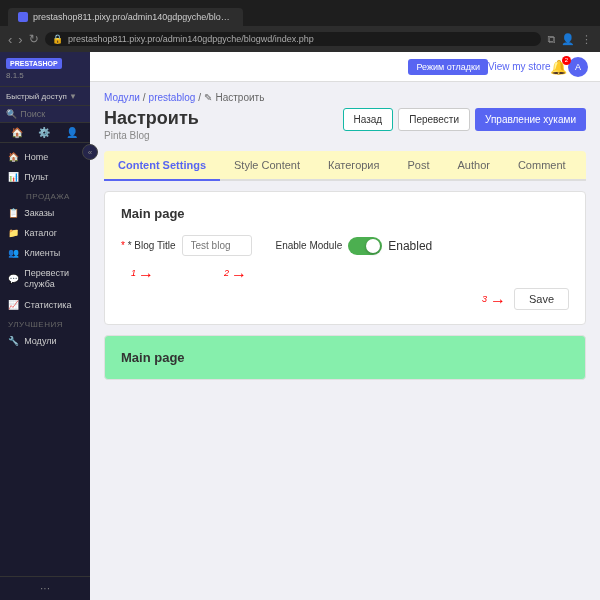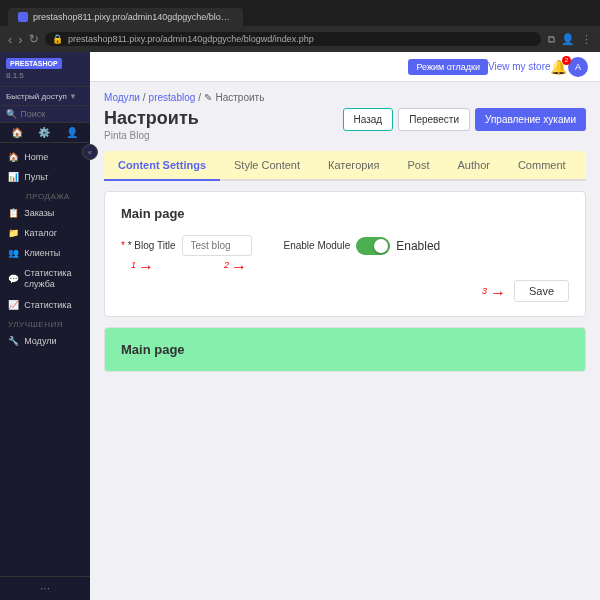--- a/index.html
+++ b/index.html
@@ -75,21 +75,21 @@
       <div style="padding:5px 8px; color:#ccc; font-size:9px; cursor:pointer; display:flex; align-items:center; gap:5px;">
         <span>📁</span>
         <span>Каталог</span>
       </div>
       <div style="padding:5px 8px; color:#ccc; font-size:9px; cursor:pointer; display:flex; align-items:center; gap:5px;">
         <span>👥</span>
         <span>Клиенты</span>
       </div>
       <div style="padding:5px 8px; color:#ccc; font-size:9px; cursor:pointer; display:flex; align-items:center; gap:5px;">
         <span>💬</span>
-        <span style="line-height:1.2;">Статистика служба</span>
+        <span style="line-height:1.2;">Перевести служба</span>
       </div>
       <div style="padding:5px 8px; color:#ccc; font-size:9px; cursor:pointer; display:flex; align-items:center; gap:5px;">
         <span>📈</span>
         <span>Статистика</span>
       </div>
       <div style="color:#666; font-size:8px; padding:5px 8px 2px; text-transform:uppercase; letter-spacing:0.5px;">УЛУЧШЕНИЯ</div>
       <div style="padding:5px 8px; color:#ccc; font-size:9px; cursor:pointer; display:flex; align-items:center; gap:5px;">
         <span>🔧</span>
         <span>Модули</span>
       </div>
@@ -146,21 +146,21 @@
         <div style="padding:8px 14px; font-size:11px; color:#666; cursor:pointer; border-bottom:2px solid transparent; margin-bottom:-2px;">Style Content</div>
         <div style="padding:8px 14px; font-size:11px; color:#666; cursor:pointer; border-bottom:2px solid transparent; margin-bottom:-2px;">Категория</div>
         <div style="padding:8px 14px; font-size:11px; color:#666; cursor:pointer; border-bottom:2px solid transparent; margin-bottom:-2px;">Post</div>
         <div style="padding:8px 14px; font-size:11px; color:#666; cursor:pointer; border-bottom:2px solid transparent; margin-bottom:-2px;">Author</div>
         <div style="padding:8px 14px; font-size:11px; color:#666; cursor:pointer; border-bottom:2px solid transparent; margin-bottom:-2px;">Comment</div>
       </div>
 
       <div style="background:#fff; border:1px solid #e0e0e0; border-radius:4px; padding:14px 16px; margin-bottom:10px;">
         <div style="font-size:13px; font-weight:bold; color:#333; margin-bottom:14px;">Main page</div>
 
-        <div style="display:flex; align-items:center; gap:32px; margin-bottom:0;">
+        <div style="display:flex; align-items:center; gap:24px; margin-bottom:8px;">
 
           <div style="display:flex; align-items:center; gap:6px;">
             <span style="font-size:10px; color:#333; white-space:nowrap;">
               <span style="color:red;">*</span>
               <span>* Blog Title</span>
             </span>
             <input style="border: 1px solid rgb(221, 221, 221); border-radius: 3px; padding: 4px 8px; font-size: 10px; color: rgb(153, 153, 153); width: 70px;" placeholder="Test blog">
           </div>
 
           <div style="display:flex; align-items:center; gap:6px;">

